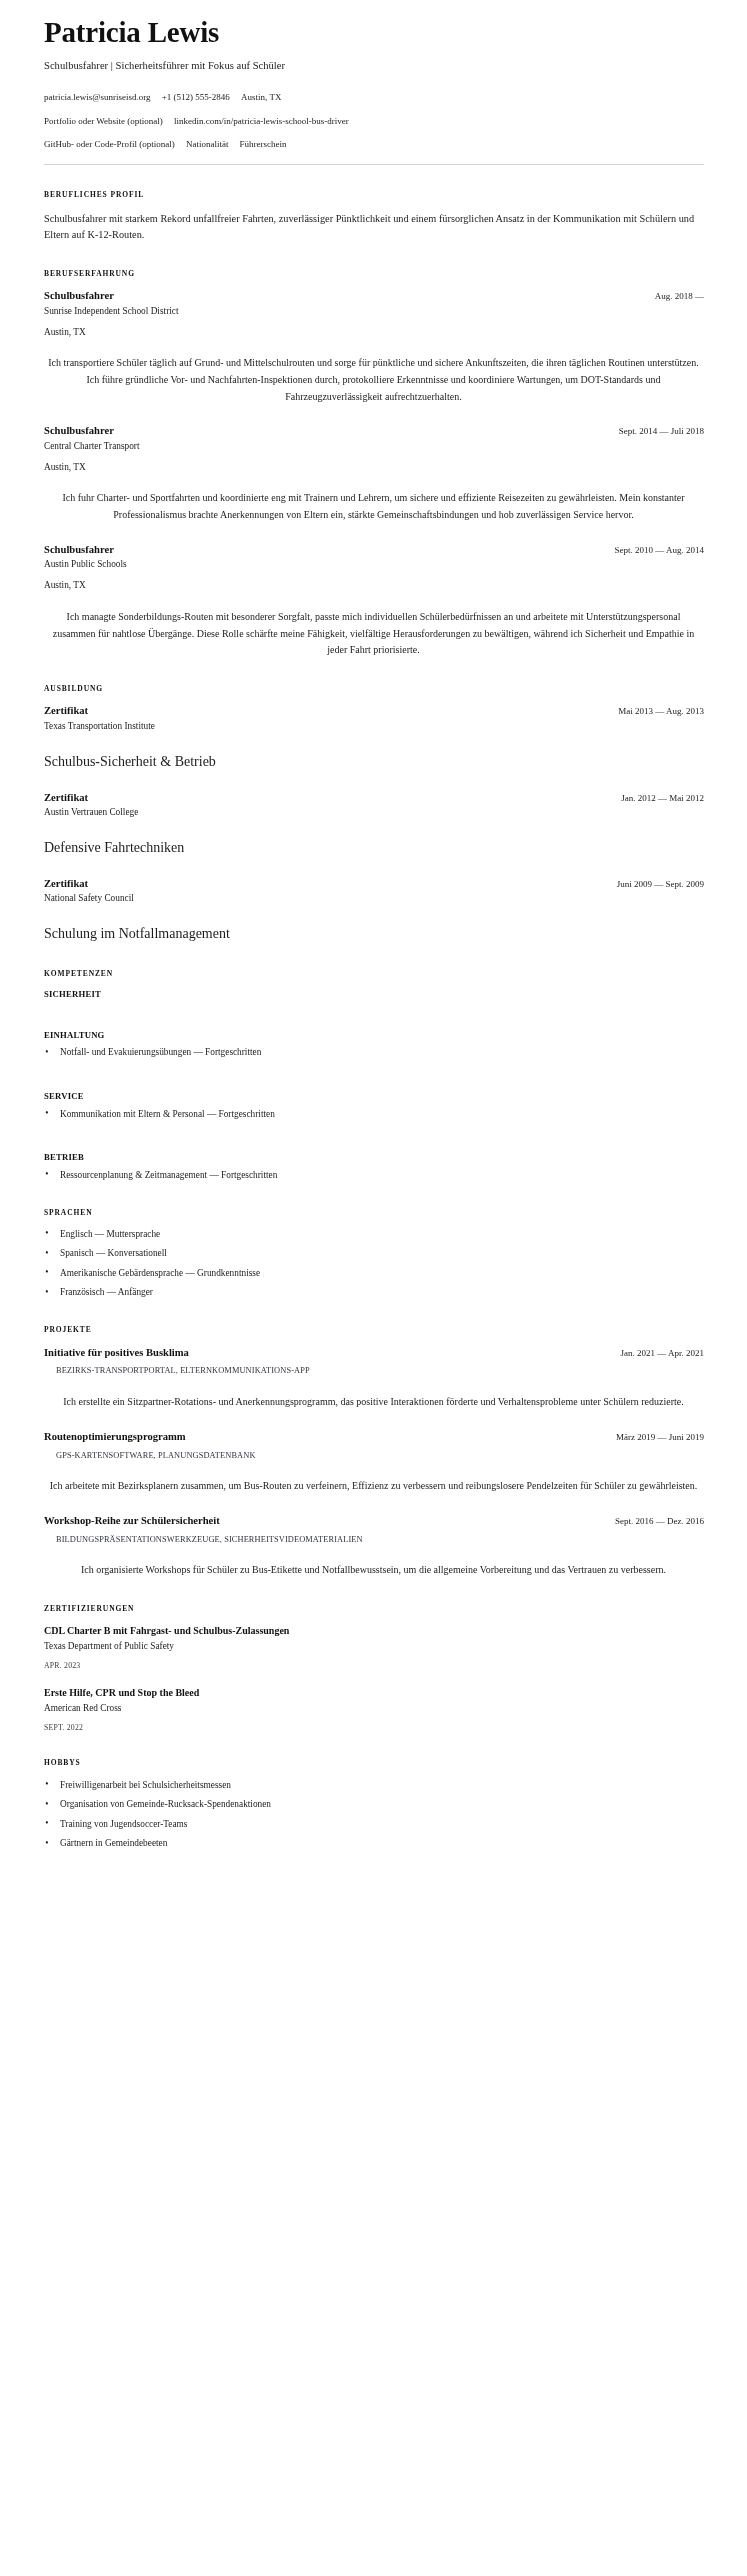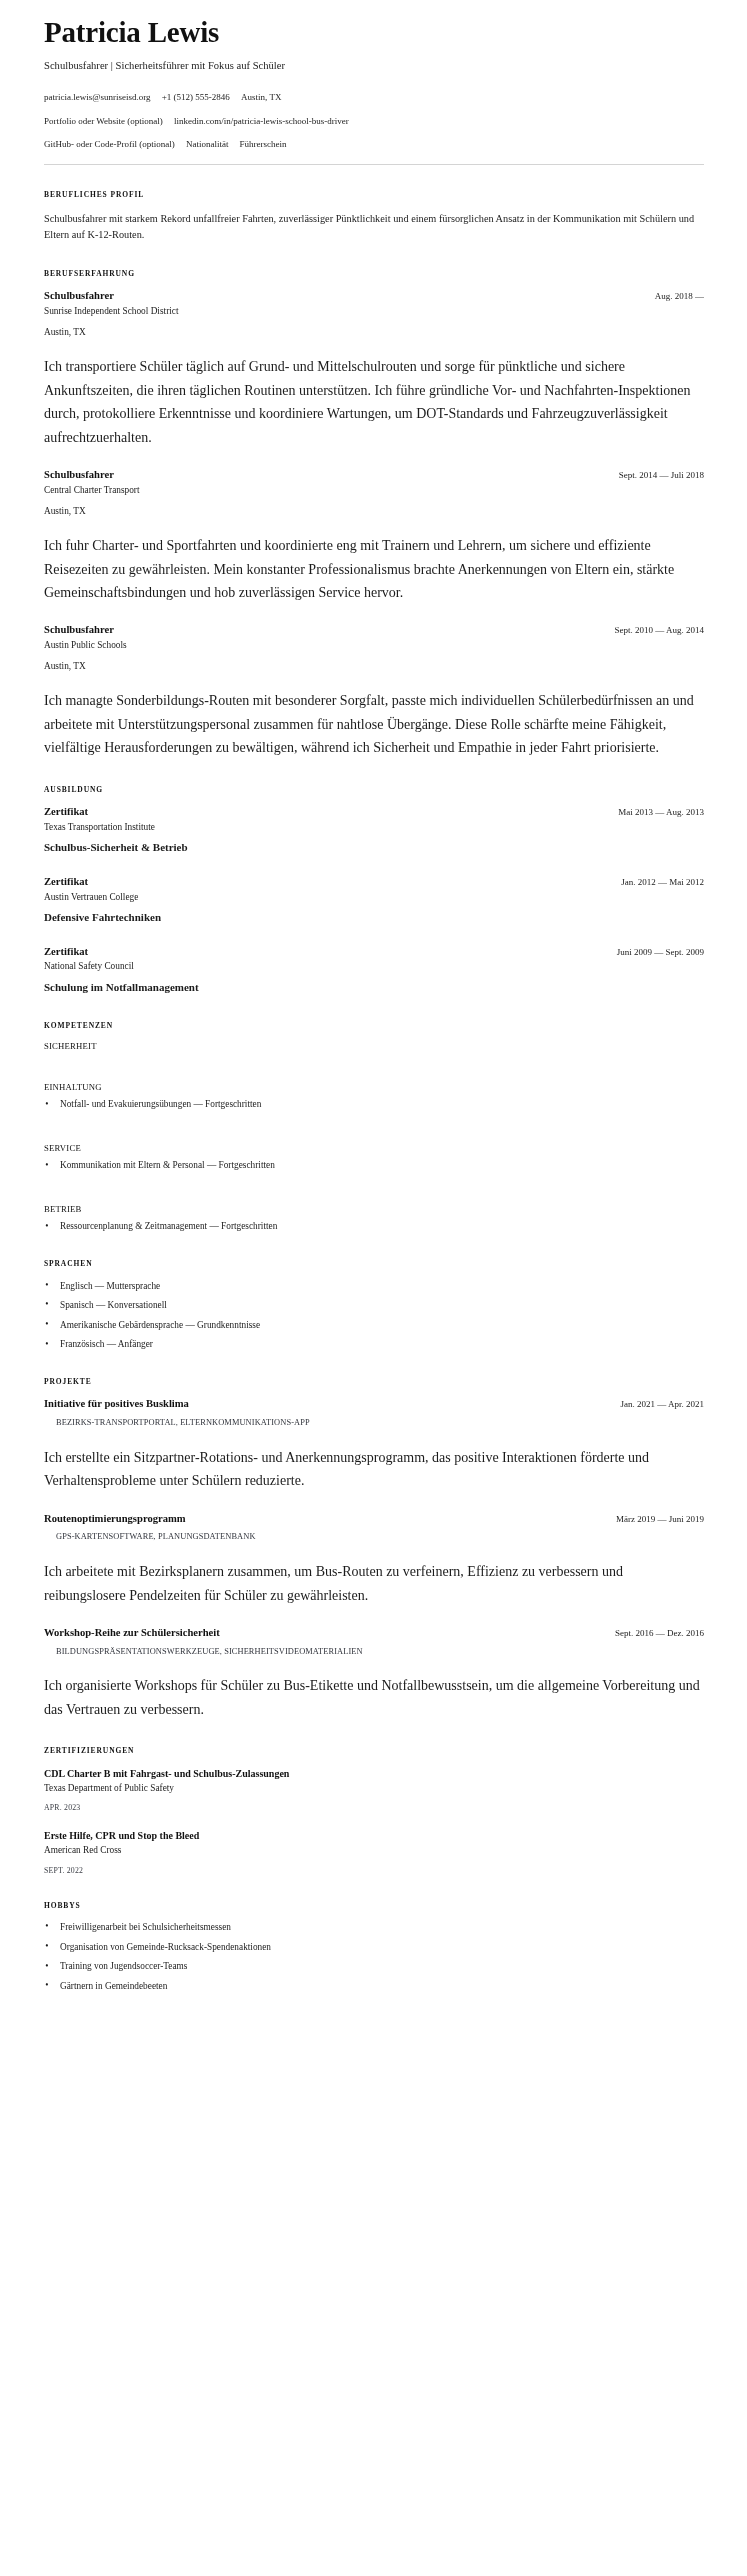--- a/index.html
+++ b/index.html
@@ -99,49 +99,49 @@
     margin-top: 1.9px;
     color: #1c1c1c;
   }
   .entry-loc {
     font-size: 9.3px;
     line-height: 1.45;
     margin-top: 7.5px;
     color: #1c1c1c;
   }
   .entry-sub {
-    font-size: 11px;
-    line-height: 1.45;
-    margin-top: 6px;
-    color: #1c1c1c;
-    font-weight: bold;
+    font-size: 14px;
+    line-height: 1.45;
+    margin-top: 18px;
+    color: #1c1c1c;
   }
   .entry-keywords {
     font-size: 8.4px;
     line-height: 1.5;
     margin-top: 6.2px;
     text-transform: uppercase;
     letter-spacing: 0.1px;
     color: #32353d;
     margin-left: 12px;
   }
   .entry-desc {
-    font-size: 14px;
+    font-size: 10px;
     line-height: 1.68;
     margin-top: 16px;
     max-width: 660px;
     color: #1c1c1c;
+    text-align: center;
   }
 
   
   .skill-group { margin-bottom: 2.5px; }
   .skill-group + .skill-group { margin-top: 31px; }
   .skill-cat {
     font-size: 8.7px;
-    font-weight: normal;
+    font-weight: bold;
     letter-spacing: 0.2px;
     text-transform: uppercase;
     margin-bottom: 6.2px;
     color: #111111;
   }
 
   
   ul.bullets {
     list-style: none;
     margin: 0;

